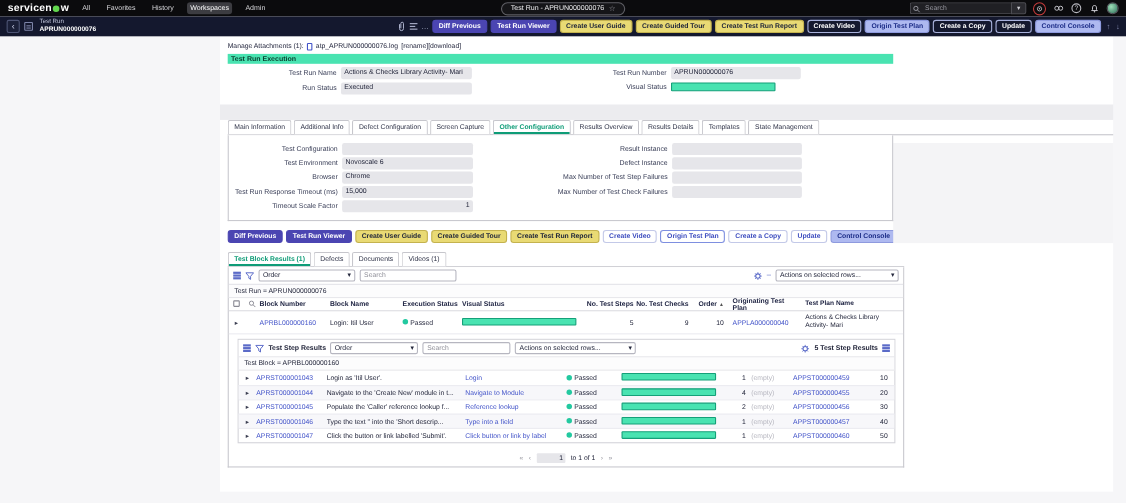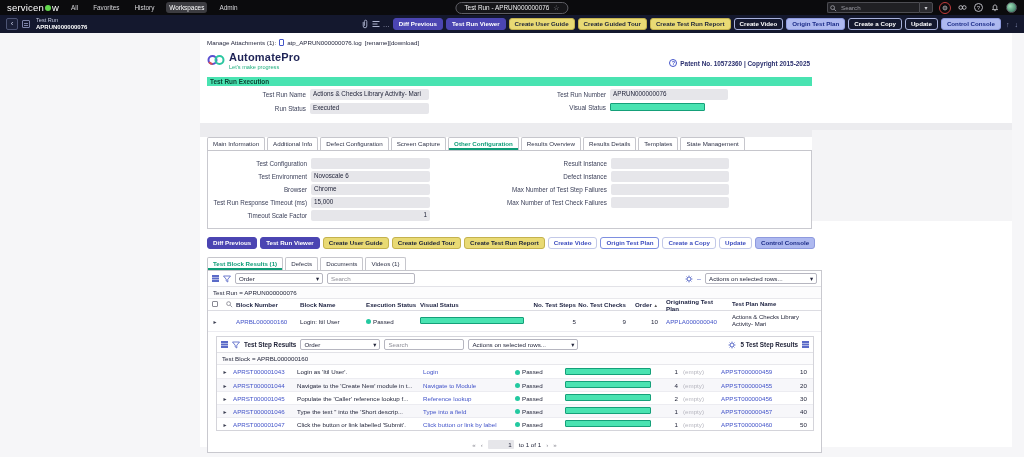--- a/index.html
+++ b/index.html
@@ -1,21 +1,21 @@
 <!DOCTYPE html>
 <html><head>
 <meta charset="utf-8">
 <style>
   *{box-sizing:border-box;margin:0;padding:0}
   html,body{width:1024px;height:457px;overflow:hidden}
   body{font-family:"Liberation Sans","DejaVu Sans",sans-serif;background:#f4f4f6;position:relative}
 
   
   .topnav{position:absolute;top:0;left:0;width:1024px;height:15px;background:#0b0b0d;display:flex;align-items:center;padding:0 7px;gap:9px;color:#e9e9ec;z-index:5}
-  .logo{font-weight:normal;font-size:9.5px;color:#fff;display:flex;align-items:center;letter-spacing:.2px}
+  .logo{font-weight:bold;font-size:9.5px;color:#fff;display:flex;align-items:center;letter-spacing:.2px}
   .logo-dot{display:inline-block;width:6px;height:6px;border-radius:50%;background:#62d84e;margin:1px 1px 0 1px}
   .nav-items{display:flex;gap:9px;font-size:6.4px;align-items:center}
   .nav-item{color:#d6d6da;cursor:default;padding:2px 3px;border-radius:3px}
   .nav-item.active{background:#3c3c41;color:#fff}
   .ctx-pill{position:absolute;left:50%;transform:translateX(-50%);border:1px solid #5e5e64;background:#151518;border-radius:9px;height:12px;display:flex;align-items:center;gap:4px;padding:0 8px;font-size:6.4px;color:#f0f0f2;white-space:nowrap}
   .star{color:#9a9aa2;font-size:7px}
   .nav-right{margin-left:auto;display:flex;align-items:center;gap:6px}
   .search-wrap{display:flex;align-items:center;position:relative}
   .nav-search{width:92px;height:11px;background:#202024;border:1px solid #4c4c52;border-right:none;border-radius:2px 0 0 2px;color:#cfcfd4;font-size:6.2px;padding:0 3px 0 13px;outline:none}
   .nav-search::placeholder{color:#9a9aa2}
@@ -217,37 +217,20 @@
 <div class="panel">
   <div class="gray-side"></div>
 
   <div class="attach-line">
     <span>Manage Attachments (1):</span>
     <span class="file-ic"></span>
     <span class="attach-link">atp_APRUN000000076.log</span>
     <span class="attach-link">[rename][download]</span>
   </div>
 
-  <div class="brand-row">
-    <span style="margin-right:4px;margin-top:2px">
-      <svg width="18" height="12" viewBox="0 0 18 12">
-            <circle cx="5.5" cy="6" r="4" fill="none" stroke="#5a4fd0" stroke-width="2"></circle>
-            <circle cx="12.5" cy="6" r="4" fill="none" stroke="#2bc6a0" stroke-width="2"></circle>
-            <path d="M5.5 10 a4 4 0 0 1 -3.4 -2" fill="none" stroke="#e04f4f" stroke-width="2"></path>
-          </svg>
-    </span>
-    <div>
-      <div class="brand-name">AutomatePro</div>
-      <div class="brand-tag">Let's make progress</div>
-    </div>
-    <div class="patent">
-      <span class="patent-q">?</span>
-      <span>Patent No. 10572360 | Copyright 2015-2025</span>
-    </div>
-  </div>
 
   <div class="banner">Test Run Execution</div>
 
   <div class="sumform">
     <div class="f-row" style="left:0;top:0">
       <span class="f-label" style="width:103px">Test Run Name</span>
       <span class="f-input" style="width:119px">Actions &amp; Checks Library Activity- Mari</span>
     </div>
     <div class="f-row" style="left:253px;top:0">
       <span class="f-label" style="width:150px">Test Run Number</span>

